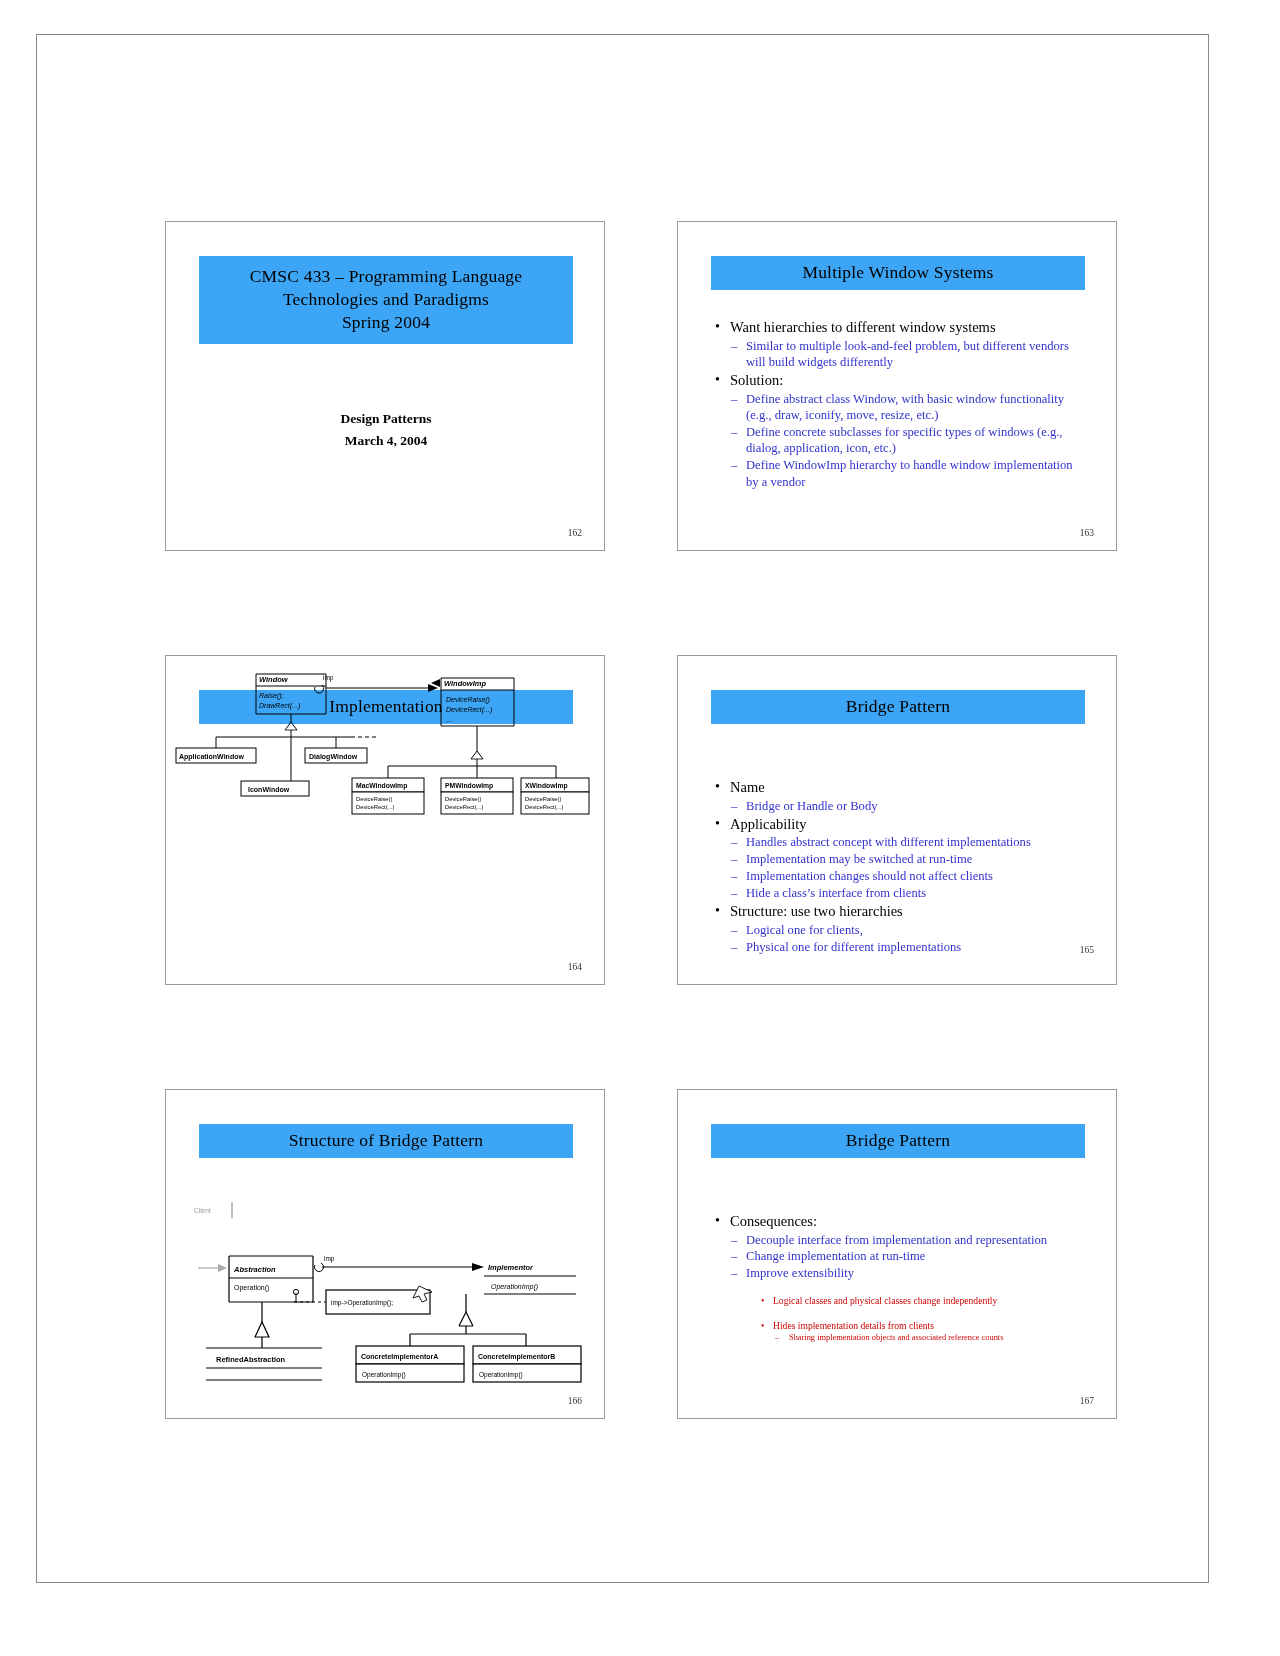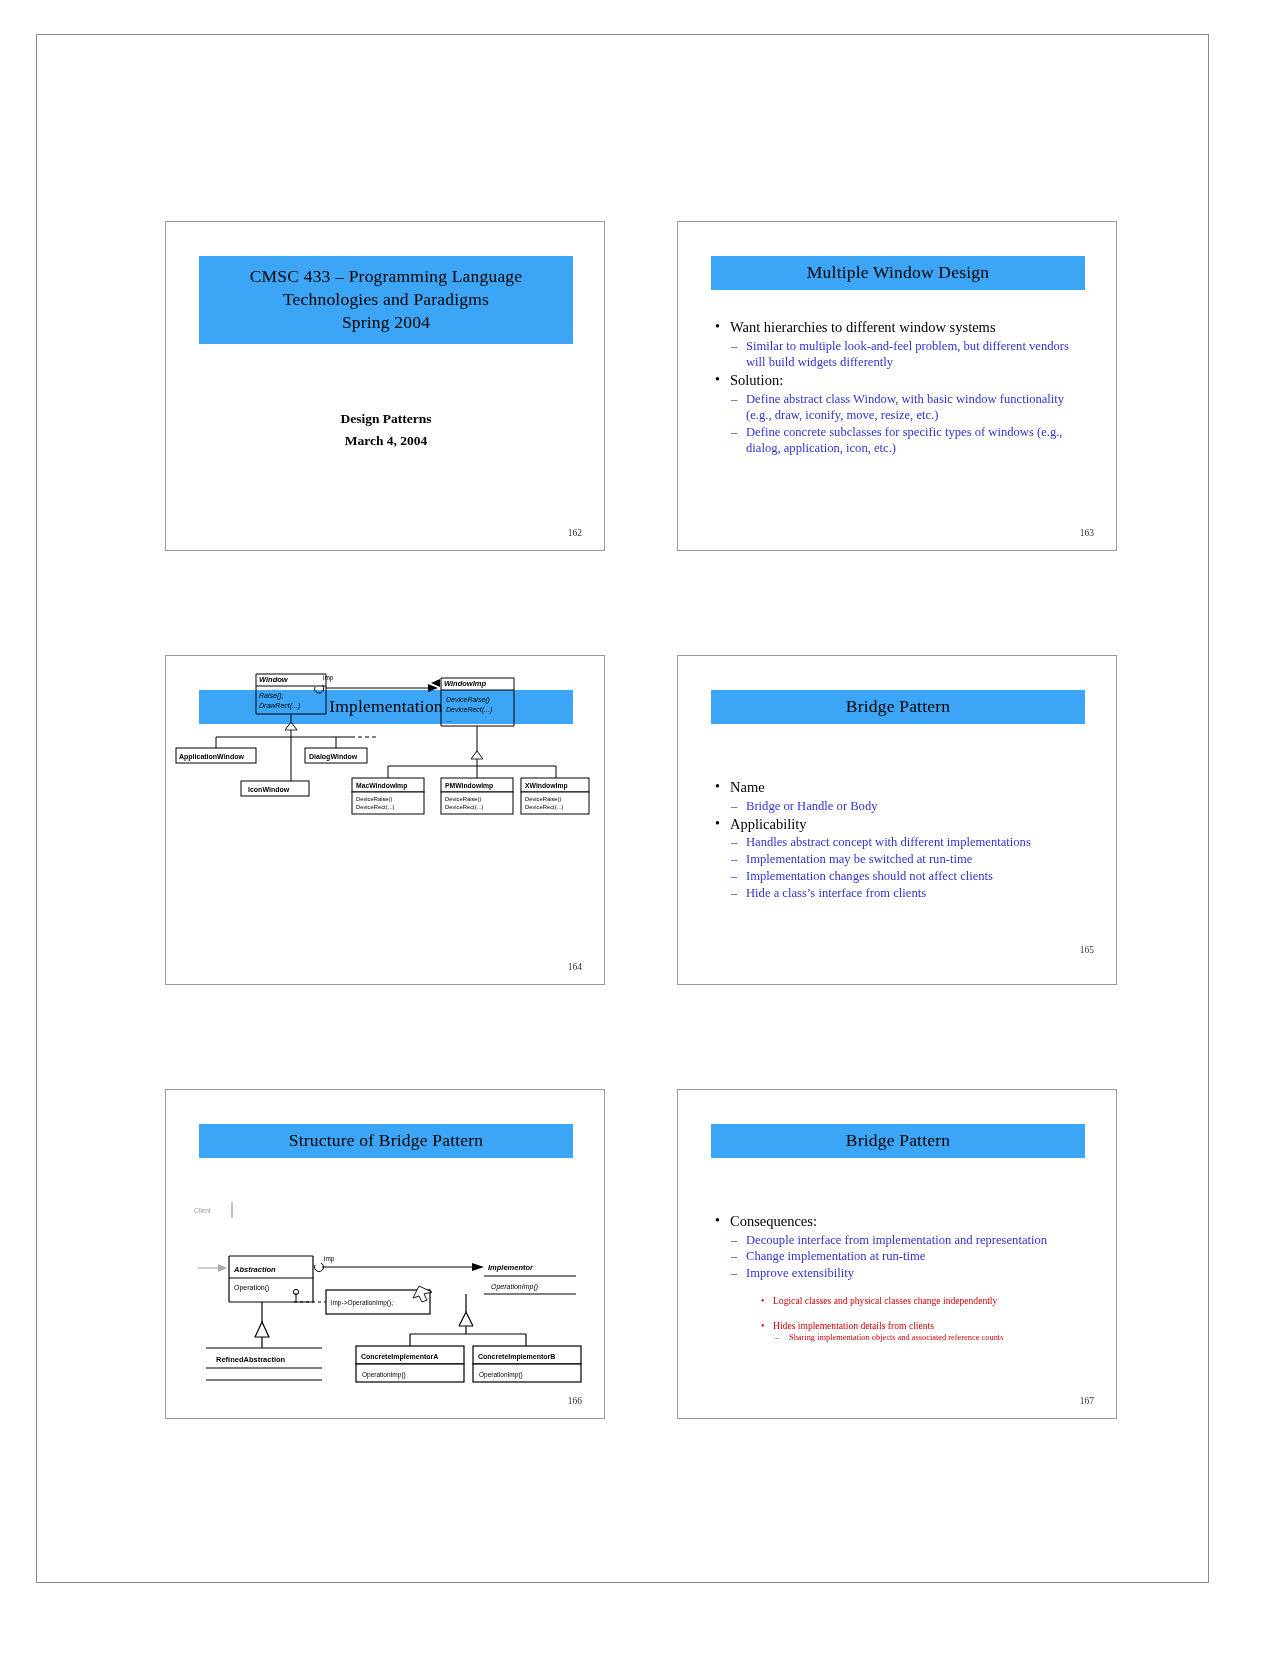--- a/index.html
+++ b/index.html
@@ -204,39 +204,42 @@
         <div>Spring 2004</div>
       </div>
       <div class="title-sub">
         <div>Design Patterns</div>
         <div>March 4, 2004</div>
       </div>
       <div class="slide-number">162</div>
     </div>
 
     <div class="slide col-r row-1">
-      <div class="banner">Multiple Window Design</div>
+      <div class="banner">Multiple Window Systems</div>
       <div class="content">
         <ul class="lvl1">
           <li class="b1">
             <span class="btext">Want hierarchies to different window systems</span>
             <ul class="lvl2">
               <li class="b2">
                 <span class="btext">Similar to multiple look-and-feel problem, but different vendors will build widgets differently</span>
               </li>
             </ul>
           </li>
           <li class="b1">
             <span class="btext">Solution:</span>
             <ul class="lvl2">
               <li class="b2">
                 <span class="btext">Define abstract class Window, with basic window functionality (e.g., draw, iconify, move, resize, etc.)</span>
               </li>
               <li class="b2">
                 <span class="btext">Define concrete subclasses for specific types of windows (e.g., dialog, application, icon, etc.)</span>
+              </li>
+              <li class="b2">
+                <span class="btext">Define WindowImp hierarchy to handle window implementation by a vendor</span>
               </li>
             </ul>
           </li>
         </ul>
       </div>
       <div class="slide-number">163</div>
     </div>
 
     <div class="slide col-l row-2">
       <div class="banner">Implementation</div>
@@ -345,20 +348,31 @@
                 <span class="btext">Handles abstract concept with different implementations</span>
               </li>
               <li class="b2">
                 <span class="btext">Implementation may be switched at run-time</span>
               </li>
               <li class="b2">
                 <span class="btext">Implementation changes should not affect clients</span>
               </li>
               <li class="b2">
                 <span class="btext">Hide a class’s interface from clients</span>
+              </li>
+            </ul>
+          </li>
+          <li class="b1">
+            <span class="btext">Structure: use two hierarchies</span>
+            <ul class="lvl2">
+              <li class="b2">
+                <span class="btext">Logical one for clients,</span>
+              </li>
+              <li class="b2">
+                <span class="btext">Physical one for different implementations</span>
               </li>
             </ul>
           </li>
         </ul>
       </div>
       <div class="slide-number inline">165</div>
     </div>
 
     <div class="slide col-l row-3">
       <div class="banner">Structure of Bridge Pattern</div>

